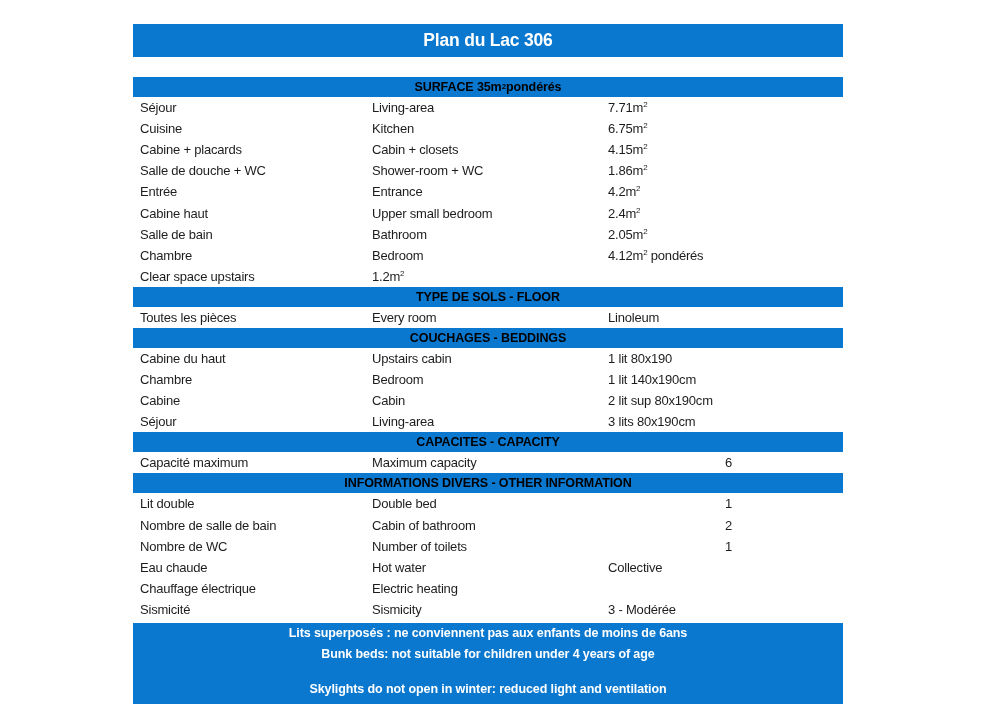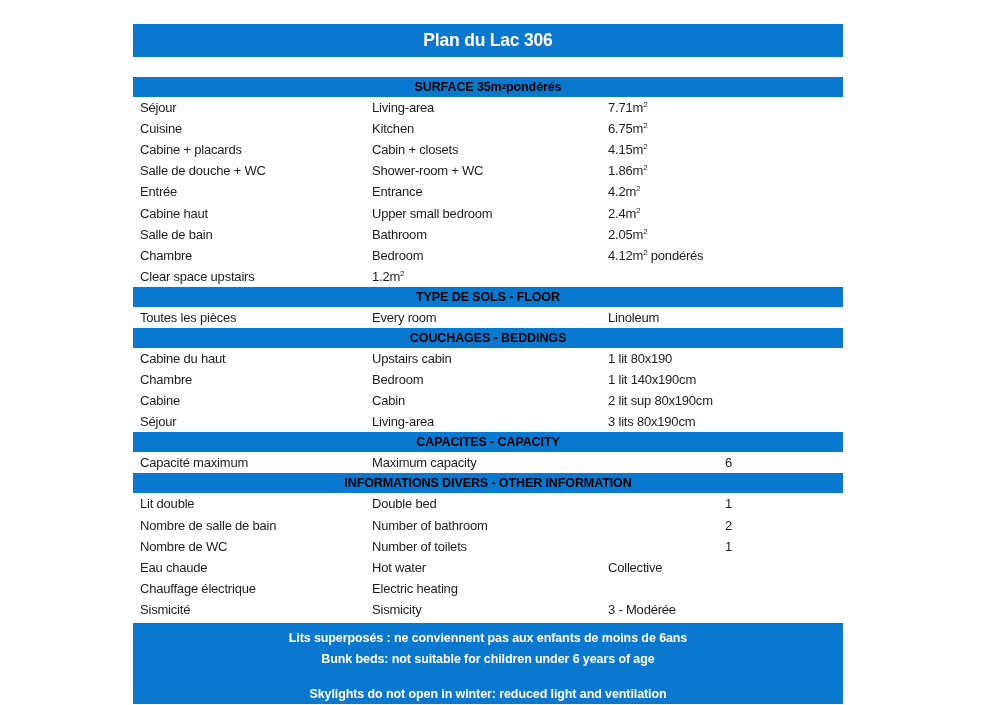--- a/index.html
+++ b/index.html
@@ -47,21 +47,20 @@
 
   .footer-block {
     margin-top: 3px;
     height: 81px;
     background: var(--bar-blue, #0b78d0);
     color: #ffffff;
     font-weight: bold;
     font-size: 12.5px;
     letter-spacing: -0.1px;
     text-align: center;
-    padding-top: 5px;
     box-sizing: border-box;
   }
   .footer-line { line-height: 21px; }
   .footer-line.spacer { height: 14px; }
 </style>
 </head>
 <body style="--bar-blue: #0b78d0;">
 
 <div class="page">
   <div class="content">
@@ -164,21 +163,21 @@
         </div>
         <div class="section-bar">INFORMATIONS DIVERS - OTHER INFORMATION</div>
         <div class="row">
           <span class="cell">Lit double</span>
           <span class="cell">Double bed</span>
           <span class="cell"></span>
           <span class="cell">1</span>
         </div>
         <div class="row">
           <span class="cell">Nombre de salle de bain</span>
-          <span class="cell">Number of bathroom</span>
+          <span class="cell">Cabin of bathroom</span>
           <span class="cell"></span>
           <span class="cell">2</span>
         </div>
         <div class="row">
           <span class="cell">Nombre de WC</span>
           <span class="cell">Number of toilets</span>
           <span class="cell"></span>
           <span class="cell">1</span>
         </div>
         <div class="row">
@@ -195,18 +194,18 @@
         </div>
         <div class="row">
           <span class="cell">Sismicité</span>
           <span class="cell">Sismicity</span>
           <span class="cell">3 - Modérée</span>
           <span class="cell"></span>
         </div>
       </div>
     <div class="footer-block" id="footer-root">
         <div class="footer-line">Lits superposés : ne conviennent pas aux enfants de moins de 6ans</div>
-        <div class="footer-line">Bunk beds: not suitable for children under 6 years of age</div>
+        <div class="footer-line">Bunk beds: not suitable for children under 4 years of age</div>
         <div class="footer-line spacer"></div>
         <div class="footer-line">Skylights do not open in winter: reduced light and ventilation</div>
       </div>
   </div>
 </div>
 
 </body></html>

